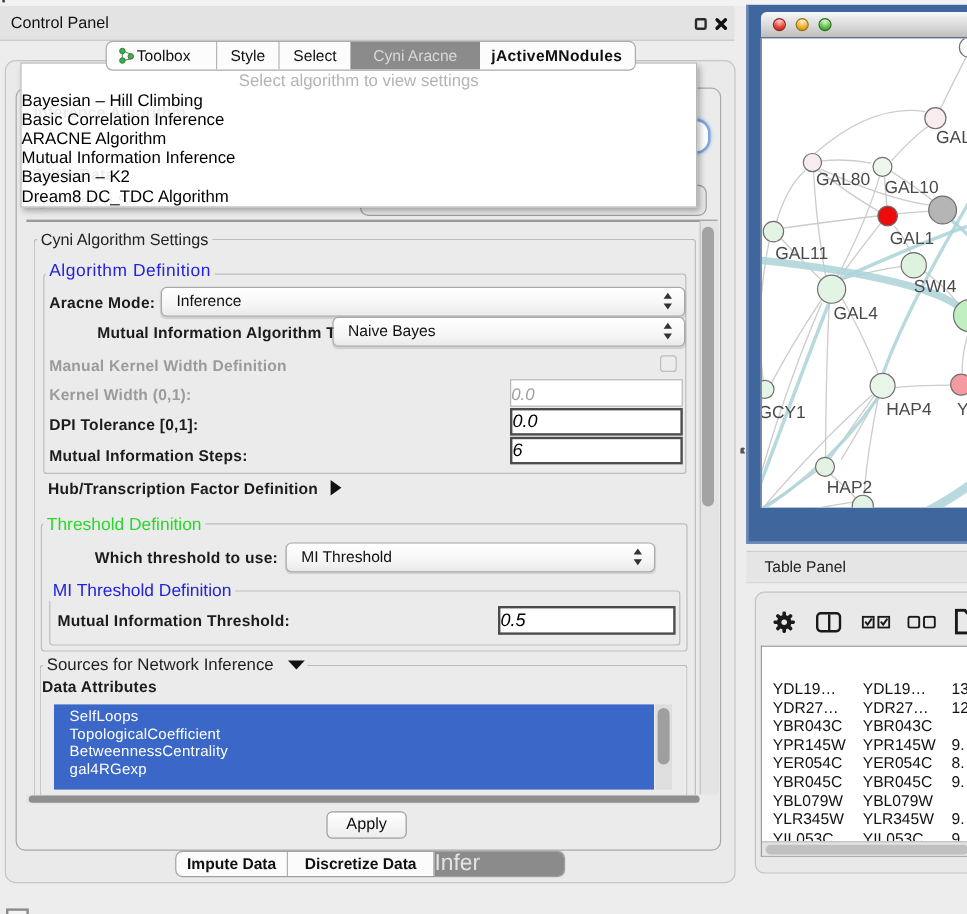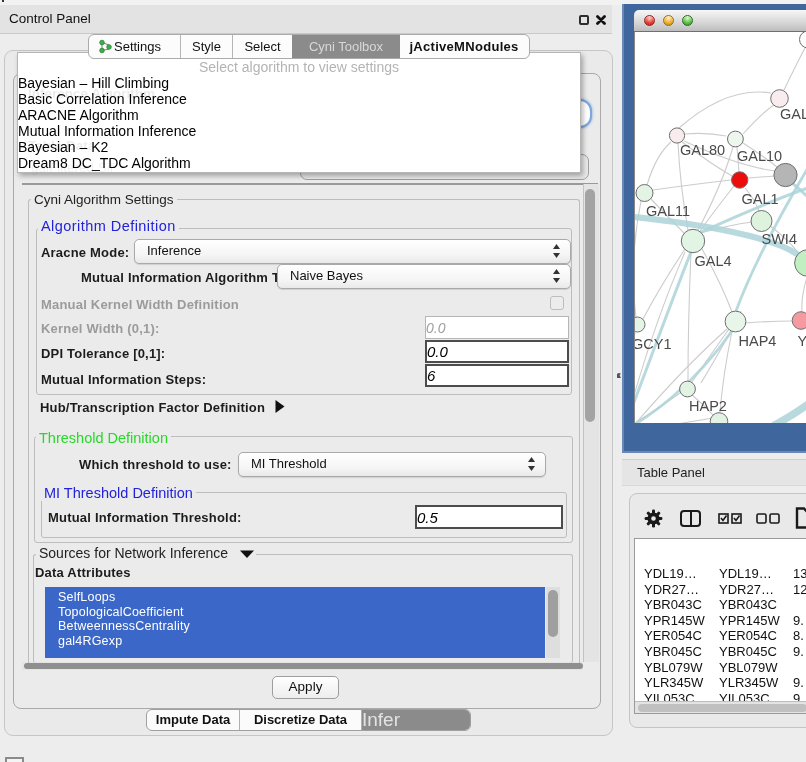--- a/index.html
+++ b/index.html
@@ -137,26 +137,26 @@
   <div class="abs" style="left:215px;top:0;width:108px;height:20px;background:#8b8b8b;line-height:20px;font-size:19px;color:#e3e3e3;">Infer Network</div>
 </div>
 
 <div class="abs" style="left:88px;top:34px;width:440px;height:23px;border:1px solid #ababab;border-radius:6px;background:#fcfcfc;overflow:hidden;z-index:30;">
   <svg class="abs" style="left:9px;top:4px;" width="15" height="15" viewBox="0 0 15 15">
     <path d="M4 3.5 L4 11.5 M4 3.5 L11 6 M4 11.5 L11 10" stroke="#888" stroke-width="1.1" fill="none"></path>
     <circle cx="4" cy="3.5" r="2.3" fill="#3fae49" stroke="#1c7a26" stroke-width="0.7"></circle>
     <circle cx="4" cy="11.5" r="2.3" fill="#3fae49" stroke="#1c7a26" stroke-width="0.7"></circle>
     <circle cx="11" cy="8" r="2.3" fill="#3fae49" stroke="#1c7a26" stroke-width="0.7"></circle>
   </svg>
-  <div class="abs" style="left:25px;top:0;width:64px;height:23px;line-height:23px;font-size:13px;color:#111;">Settings</div>
+  <div class="abs" style="left:25px;top:0;width:64px;height:23px;line-height:23px;font-size:13px;color:#111;">Toolbox</div>
   <div class="abs" style="left:91px;top:0;width:1px;height:23px;background:#b5b5b5;"></div>
   <div class="abs" style="left:92px;top:0;width:51px;height:23px;text-align:center;line-height:23px;font-size:13px;color:#111;">Style</div>
   <div class="abs" style="left:143px;top:0;width:1px;height:23px;background:#b5b5b5;"></div>
   <div class="abs" style="left:144px;top:0;width:59px;height:23px;text-align:center;line-height:23px;font-size:13px;color:#111;">Select</div>
-  <div class="abs" style="left:203px;top:0;width:108px;height:23px;background:#8b8b8b;text-align:center;line-height:23px;font-size:13px;color:#d8d8d8;">Cyni Toolbox</div>
+  <div class="abs" style="left:203px;top:0;width:108px;height:23px;background:#8b8b8b;text-align:center;line-height:23px;font-size:13px;color:#d8d8d8;">Cyni Aracne</div>
   <div class="abs" style="left:311px;top:0;width:128px;height:23px;text-align:center;line-height:23px;font-size:13px;color:#111;font-weight:bold;letter-spacing:0.3px;">jActiveMNodules</div>
 </div>
 
 <div class="abs" style="left:17px;top:52px;width:562px;height:119px;background:#fff;border:1px solid #b6b6b6;box-shadow:2px 3px 5px rgba(0,0,0,0.3);z-index:20;">
   <div class="abs" style="left:0;top:6px;width:100%;text-align:center;font-size:14px;color:#b4b4b4;">Select algorithm to view settings</div>
   <div class="abs" style="left:10px;top:33px;font-size:13.5px;font-weight:bold;color:rgba(60,60,60,0.10);">Inference Algorithm</div>
   <div class="abs" style="left:10px;top:85px;font-size:13.5px;font-weight:bold;color:rgba(60,60,60,0.09);">Table Data</div>
   <div class="abs" style="left:13px;top:107px;font-size:13.5px;color:rgba(60,60,60,0.08);">galFiltered.Sif</div>
   <div class="abs" style="left:0px;top:22px;font-size:14px;color:#000;line-height:16px;white-space:nowrap;">
     Bayesian – Hill Climbing<br>

